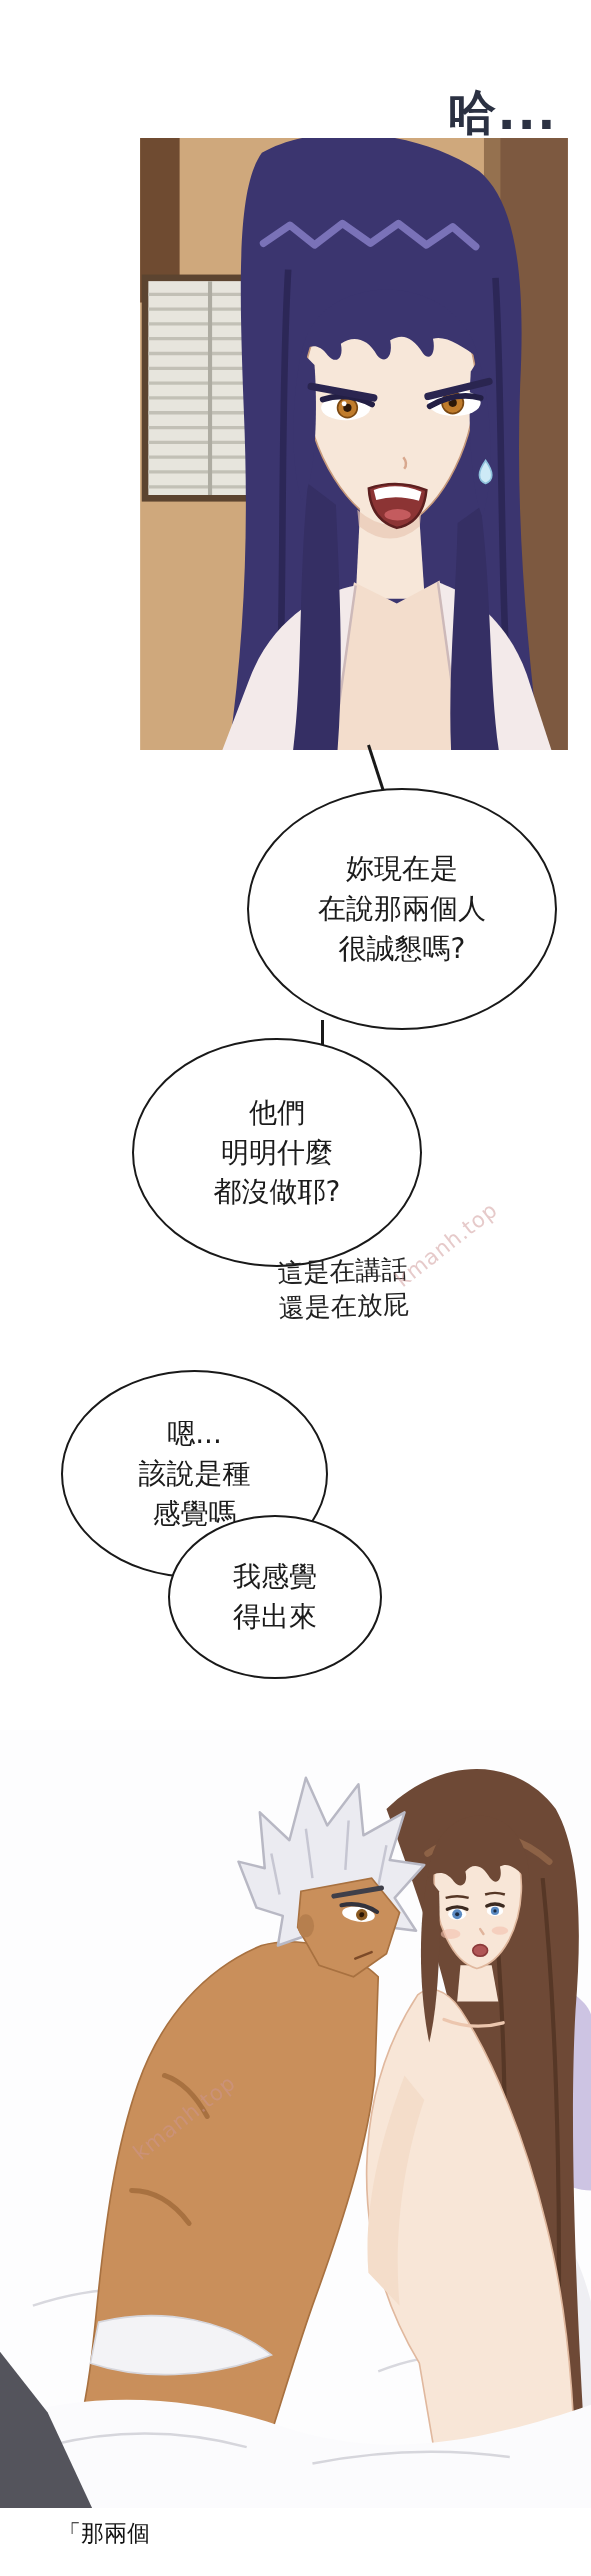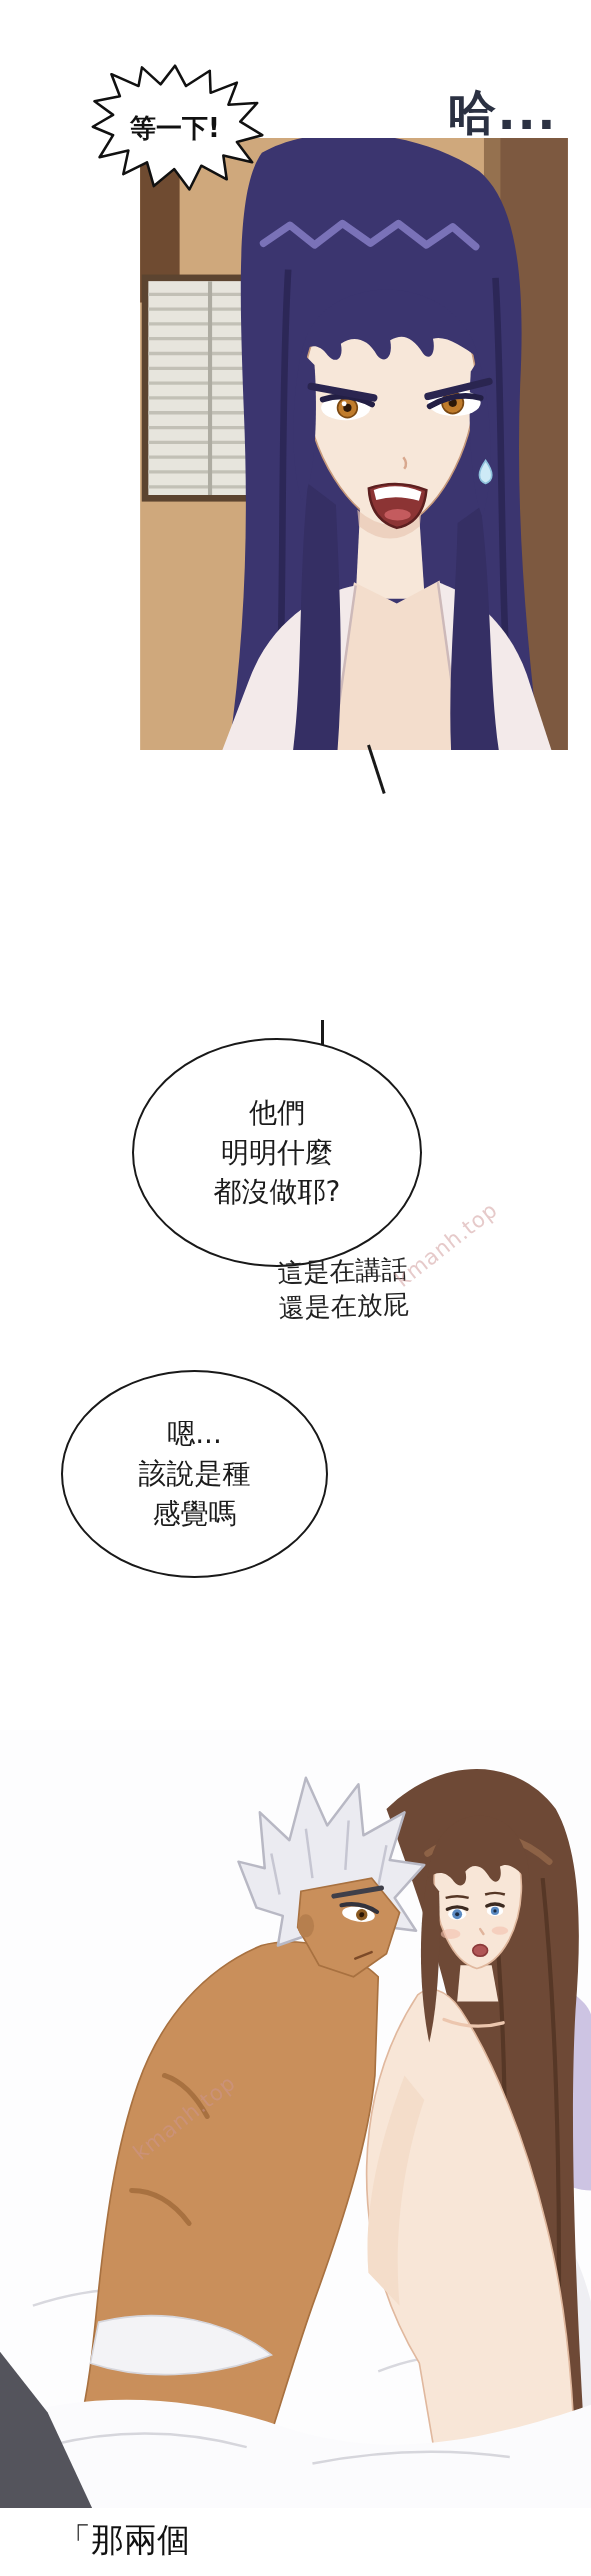--- a/index.html
+++ b/index.html
@@ -42,21 +42,21 @@
     font-size:26px;line-height:1.35;color:#222;white-space:pre-line;transform:rotate(-2deg);
   }
   
   .watermark{
     position:absolute;z-index:5;font-size:21.4px;letter-spacing:0.8px;
     color:rgba(205,150,150,0.5);transform:rotate(-38deg);
   }
   .wm1{left:385px;top:1232px;}
   .wm2{left:123px;top:2105px;}
   
-  .caption{position:absolute;left:58px;top:2518px;z-index:2;font-size:33px;color:#111;}
+  .caption{position:absolute;left:58px;top:2518px;z-index:2;font-size:23px;color:#111;}
 </style>
 </head>
 <body>
 
 <div class="page">
 
   <div class="sfx">哈...</div>
 
   <div class="panel1">
     <svg viewBox="0 0 520 744">
@@ -135,41 +135,44 @@
         <path d="M278,426 Q312,414 348,428 Q344,468 312,474 Q280,464 278,426 Z" fill="#8c3434" stroke="#5c1f1f" stroke-width="3"></path>
         <path d="M284,428 Q312,418 342,430 L339,441 Q312,433 287,440 Z" fill="#ffffff"></path>
         <ellipse cx="313" cy="458" rx="16" ry="7" fill="#c45b5e"></ellipse>
       </g>
       <g>
         <path d="M420,392 C430,406 430,416 420,420 C410,416 410,406 420,392 Z" fill="#cdeaf6" stroke="#8fc2dc" stroke-width="2"></path>
       </g>
     </svg>
   </div>
 
-  <div class="burst">
-    <svg viewBox="0 0 210 155">
-      <polygon points="105,4 118,28 146,10 147,36 178,24 168,50 202,48 182,70 208,86 178,94 196,118 162,110 166,138 136,122 122,150 104,126 80,146 72,118 44,132 50,104 16,112 32,86 8,76 32,62 10,46 40,40 30,14 62,28 66,6 88,26" fill="#ffffff" stroke="#111111" stroke-width="3" stroke-linejoin="round"></polygon>
-    </svg>
-    <span class="burst-text">等一下!</span>
-  </div>
 
   <div class="tail tail1"></div>
+  <div class="bubble bubble-a">
+    <span>妳現在是
+在說那兩個人
+很誠懇嗎?</span>
+  </div>
   <div class="tail tail2"></div>
   <div class="bubble bubble-b">
     <span>他們
 明明什麼
 都沒做耶?</span>
   </div>
   <div class="aside">這是在講話
 還是在放屁</div>
   <div class="watermark wm1">kmanh.top</div>
   <div class="bubble bubble-c">
     <span>嗯...
 該說是種
 感覺嗎</span>
+  </div>
+  <div class="bubble bubble-d">
+    <span>我感覺
+得出來</span>
   </div>
 
   <div class="panel2">
     <svg viewBox="0 0 720 946">
       <rect x="0" y="0" width="720" height="946" fill="#fdfdfe"></rect>
       <g>
         <path d="M648,300 C690,310 716,330 720,350 L720,560 C690,560 660,540 640,510 C628,460 632,380 648,300 Z" fill="#cdc4e3"></path>
       </g>
       <g>
         <path d="M600,520 C660,560 700,620 720,700 L720,946 L560,946 C560,800 570,640 600,520 Z" fill="#efeff3"></path>

